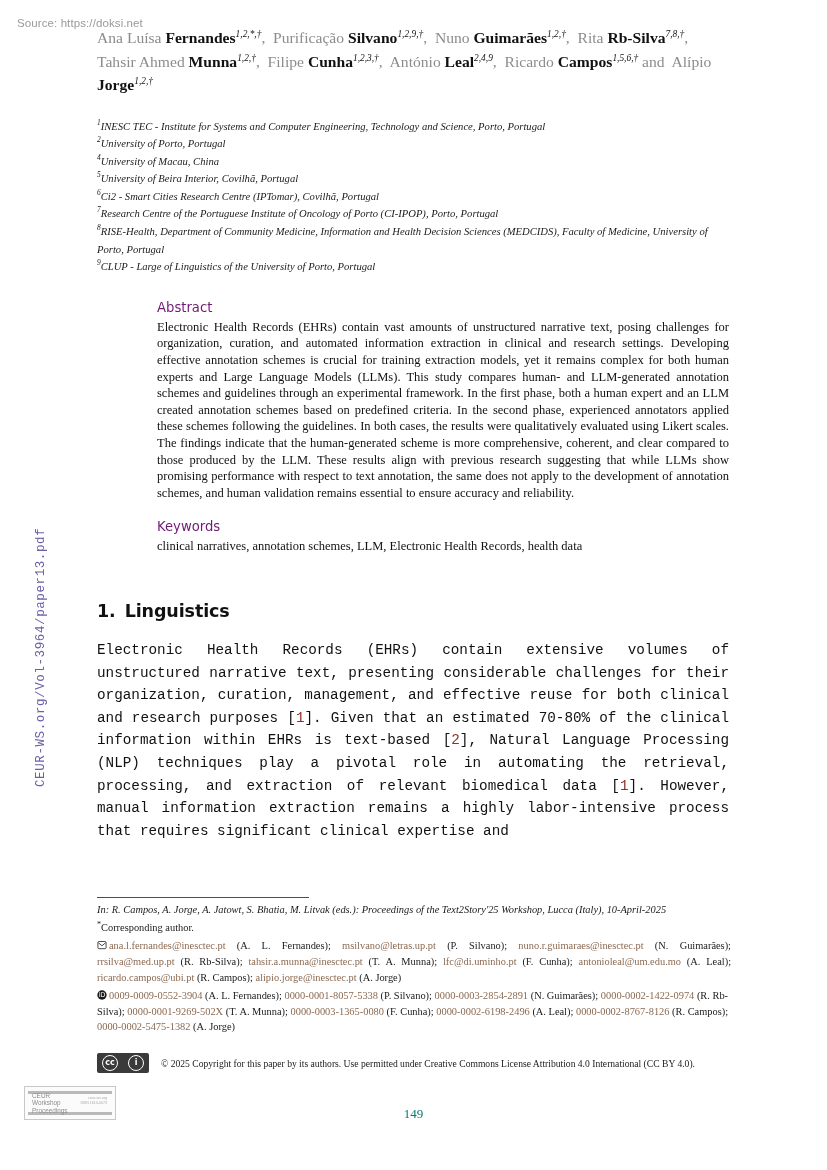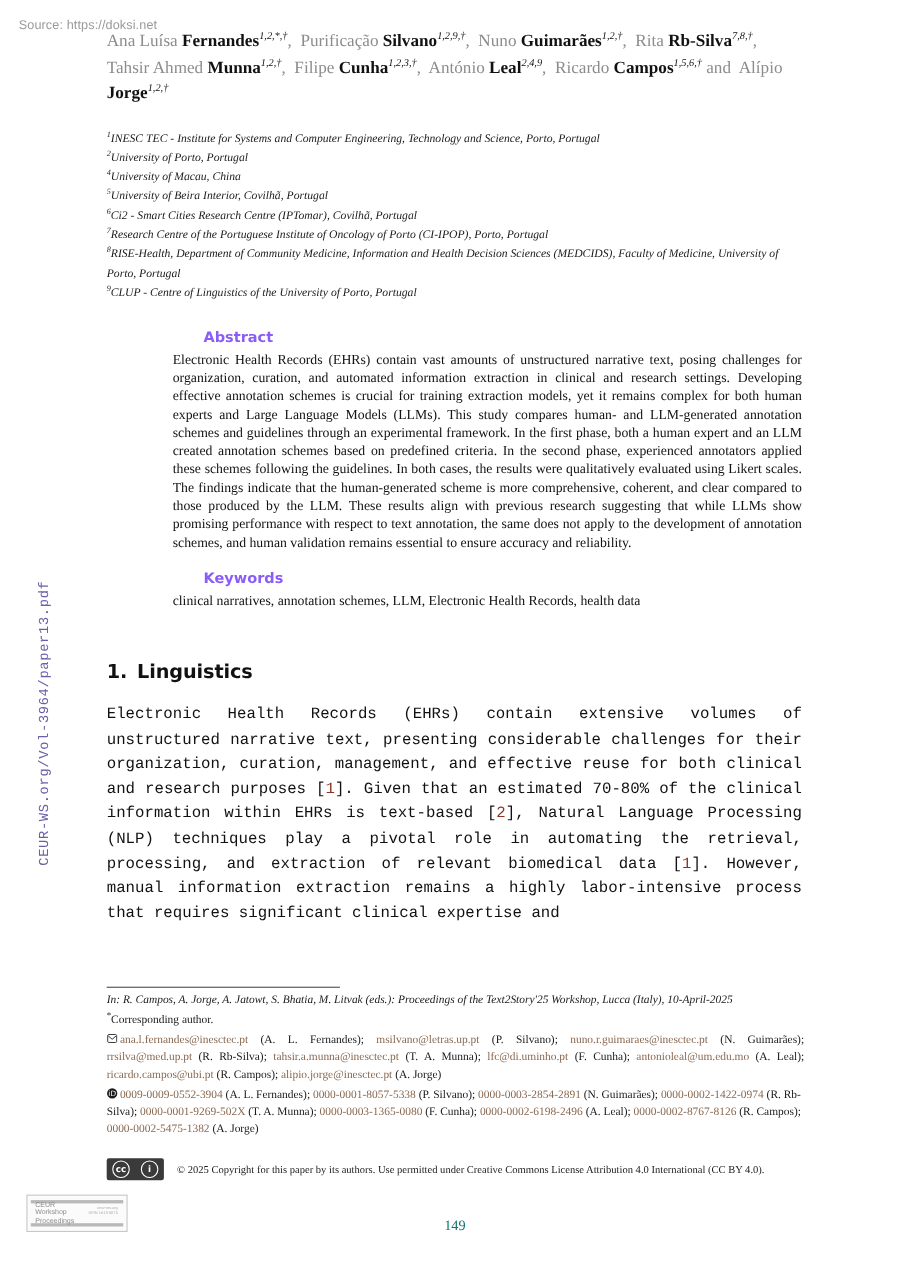--- a/index.html
+++ b/index.html
@@ -105,25 +105,24 @@
   }
 
   
   .abs-block {
     margin-left: 60px;
     margin-top: 24px;
     width: 572px;
   }
   .block-head {
     font-family: "DejaVu Sans", sans-serif;
-    font-weight: bold;
+    font-weight: normal;
     font-size: 13.2px;
-    color: #8b5cf6;
+    color: #701a75;
     margin-bottom: 4px;
-    margin-left: 28px;
   }
   .abs-body {
     font-size: 12.5px;
     line-height: 16.6px;
     text-align: justify;
     color: #111111;
     hyphens: none;
   }
   .kw-block { margin-top: 18px; }
   .kw-body {
@@ -301,21 +300,21 @@
     <div class="authors"><span><span>Ana Luísa </span><span class="sname">Fernandes</span><sup>1,2,*,†</sup><span class="sep">,</span></span>&nbsp; <span><span>Purificação </span><span class="sname">Silvano</span><sup>1,2,9,†</sup><span class="sep">,</span></span>&nbsp; <span><span>Nuno </span><span class="sname">Guimarães</span><sup>1,2,†</sup><span class="sep">,</span></span>&nbsp; <span><span>Rita </span><span class="sname">Rb-Silva</span><sup>7,8,†</sup><span class="sep">,</span></span>&nbsp; <span><span>Tahsir Ahmed </span><span class="sname">Munna</span><sup>1,2,†</sup><span class="sep">,</span></span>&nbsp; <span><span>Filipe </span><span class="sname">Cunha</span><sup>1,2,3,†</sup><span class="sep">,</span></span>&nbsp; <span><span>António </span><span class="sname">Leal</span><sup>2,4,9</sup><span class="sep">,</span></span>&nbsp; <span><span>Ricardo </span><span class="sname">Campos</span><sup>1,5,6,†</sup><span class="sep"> and</span></span>&nbsp; <span><span>Alípio </span><span class="sname">Jorge</span><sup>1,2,†</sup></span></div>
 
     <div class="affiliations">
         <div class="aff"><sup>1</sup><span>INESC TEC - Institute for Systems and Computer Engineering, Technology and Science, Porto, Portugal</span></div>
         <div class="aff"><sup>2</sup><span>University of Porto, Portugal</span></div>
         <div class="aff"><sup>4</sup><span>University of Macau, China</span></div>
         <div class="aff"><sup>5</sup><span>University of Beira Interior, Covilhã, Portugal</span></div>
         <div class="aff"><sup>6</sup><span>Ci2 - Smart Cities Research Centre (IPTomar), Covilhã, Portugal</span></div>
         <div class="aff"><sup>7</sup><span>Research Centre of the Portuguese Institute of Oncology of Porto (CI-IPOP), Porto, Portugal</span></div>
         <div class="aff"><sup>8</sup><span>RISE-Health, Department of Community Medicine, Information and Health Decision Sciences (MEDCIDS), Faculty of Medicine, University of Porto, Portugal</span></div>
-        <div class="aff"><sup>9</sup><span>CLUP - Centre of Linguistics of the University of Porto, Portugal</span></div>
+        <div class="aff"><sup>9</sup><span>CLUP - Large of Linguistics of the University of Porto, Portugal</span></div>
       </div>
 
     <div class="abs-block">
       <div class="block-head">Abstract</div>
       <div class="abs-body">Electronic Health Records (EHRs) contain vast amounts of unstructured narrative text, posing challenges for organization, curation, and automated information extraction in clinical and research settings. Developing effective annotation schemes is crucial for training extraction models, yet it remains complex for both human experts and Large Language Models (LLMs). This study compares human- and LLM-generated annotation schemes and guidelines through an experimental framework. In the first phase, both a human expert and an LLM created annotation schemes based on predefined criteria. In the second phase, experienced annotators applied these schemes following the guidelines. In both cases, the results were qualitatively evaluated using Likert scales. The findings indicate that the human-generated scheme is more comprehensive, coherent, and clear compared to those produced by the LLM. These results align with previous research suggesting that while LLMs show promising performance with respect to text annotation, the same does not apply to the development of annotation schemes, and human validation remains essential to ensure accuracy and reliability.</div>
 
       <div class="kw-block">
         <div class="block-head">Keywords</div>
         <div class="kw-body">clinical narratives, annotation schemes, LLM, Electronic Health Records, health data</div>
       </div>

